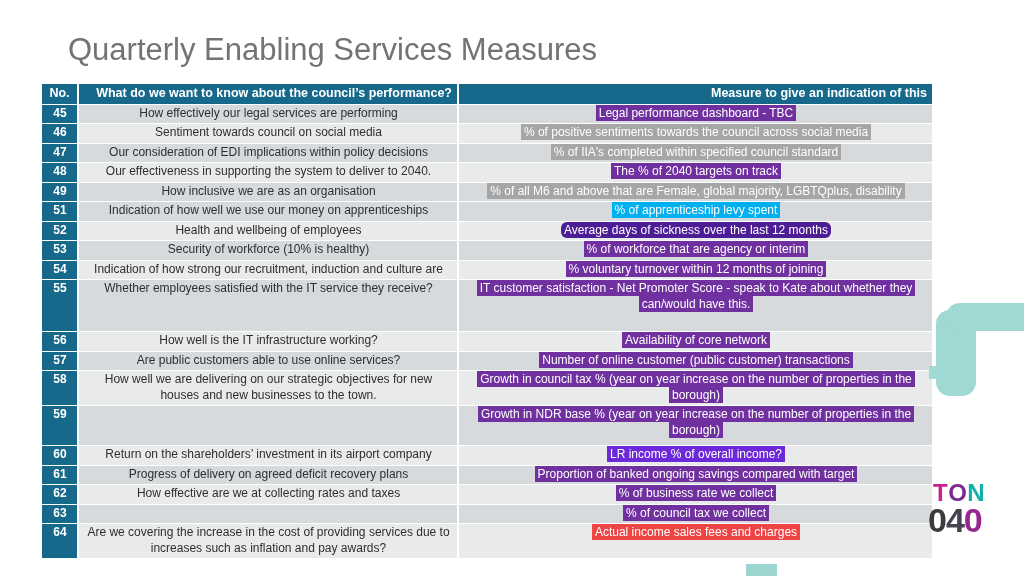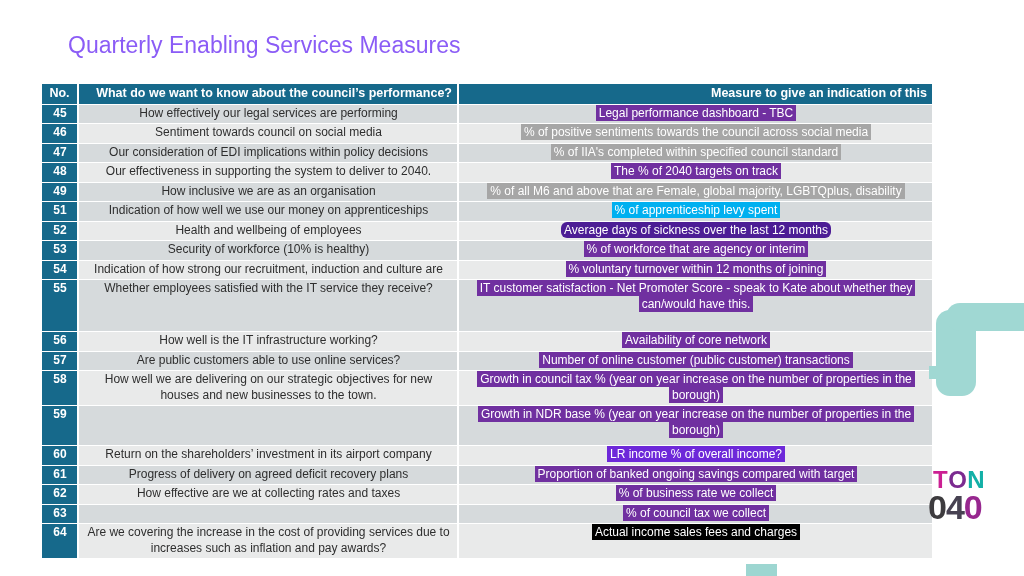--- a/index.html
+++ b/index.html
@@ -2,21 +2,21 @@
 <html><head>
 <meta charset="utf-8">
 <style>
   html,body{margin:0;padding:0;overflow:hidden;}
   body{
     width:1024px;height:576px;position:relative;background:#ffffff;
     font-family:"Liberation Sans", sans-serif;
   }
   .slide-title{
     position:absolute;left:68px;top:32px;
-    font-size:23px;font-weight:500;color:#8b5cf6;letter-spacing:0px;
+    font-size:31px;font-weight:500;color:#737373;letter-spacing:0px;
     white-space:nowrap;
   }
   table.measures{
     position:absolute;left:42px;top:84px;width:890px;
     border-collapse:collapse;table-layout:fixed;
     font-size:12px;line-height:15.5px;
   }
   table.measures col.c-no{width:36px;}
   table.measures col.c-q{width:380px;}
   table.measures col.c-m{width:474px;}
@@ -44,21 +44,21 @@
     -webkit-box-decoration-break:clone;box-decoration-break:clone;
   }
   
   .decor-elbow{position:absolute;left:928px;top:298px;}
   
   .decor-square{
     position:absolute;left:746px;top:564px;width:31px;height:12px;
     background:#9dd6d1;
   }
   
-  .logo{position:absolute;left:928px;top:468px;width:70px;font-weight:bold;line-height:1;}
+  .logo{position:absolute;left:928px;top:481px;width:70px;font-weight:bold;line-height:1;}
   .logo .l1{margin-left:5px;font-size:24px;letter-spacing:0.5px;height:24px;}
   .logo .l2{font-size:34px;letter-spacing:-1px;margin-top:-2px;}
   .logo span{display:inline-block;}
 </style>
 </head>
 <body>
 
 <div class="slide-title">Quarterly Enabling Services Measures</div>
 
 <table class="measures">
@@ -161,21 +161,21 @@
         <td class="m"><span class="hl" style="background: rgb(112, 48, 160);">% of business rate we collect</span></td>
       </tr>
       <tr class="band-dark">
         <td class="num">63</td>
         <td class="q"></td>
         <td class="m"><span class="hl" style="background: rgb(112, 48, 160);">% of council tax we collect</span></td>
       </tr>
       <tr class="band-light">
         <td class="num">64</td>
         <td class="q">Are we covering the increase in the cost of providing services due to increases such as inflation and pay awards?</td>
-        <td class="m"><span class="hl" style="background: #000000; margin-top: 10px;">Actual income sales fees and charges</span></td>
+        <td class="m"><span class="hl" style="background: #ef4444; margin-top: 10px;">Actual income sales fees and charges</span></td>
       </tr>
     </tbody>
 </table>
 
 <svg class="decor-elbow" width="96" height="104" viewBox="0 0 96 104">
   <rect x="8" y="12" width="40" height="86" rx="14" fill="#a0d8d3"></rect>
   <rect x="18" y="5" width="92" height="28" rx="14" fill="#a0d8d3"></rect>
   <rect x="1" y="68" width="10" height="13" fill="#a0d8d3"></rect>
 </svg>
 

